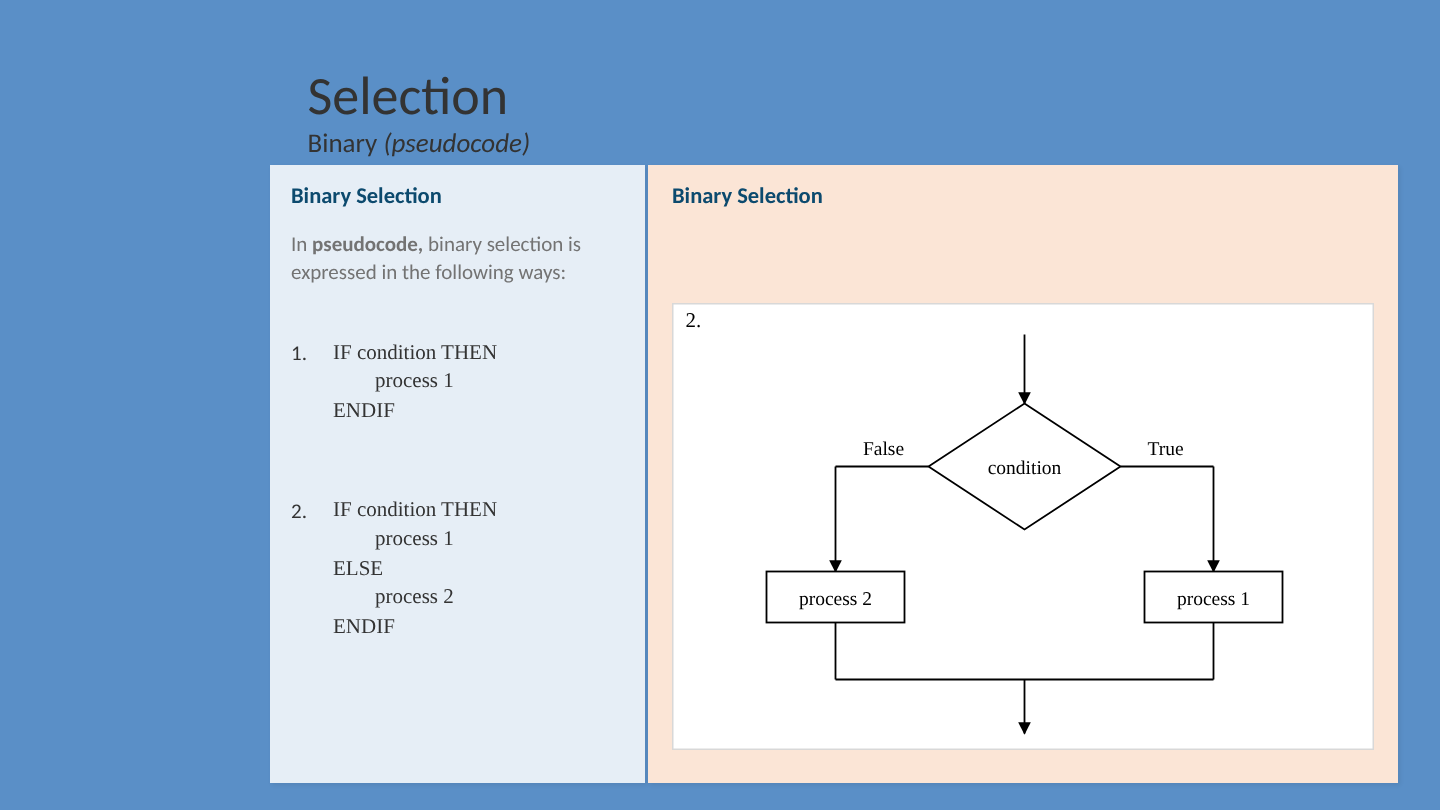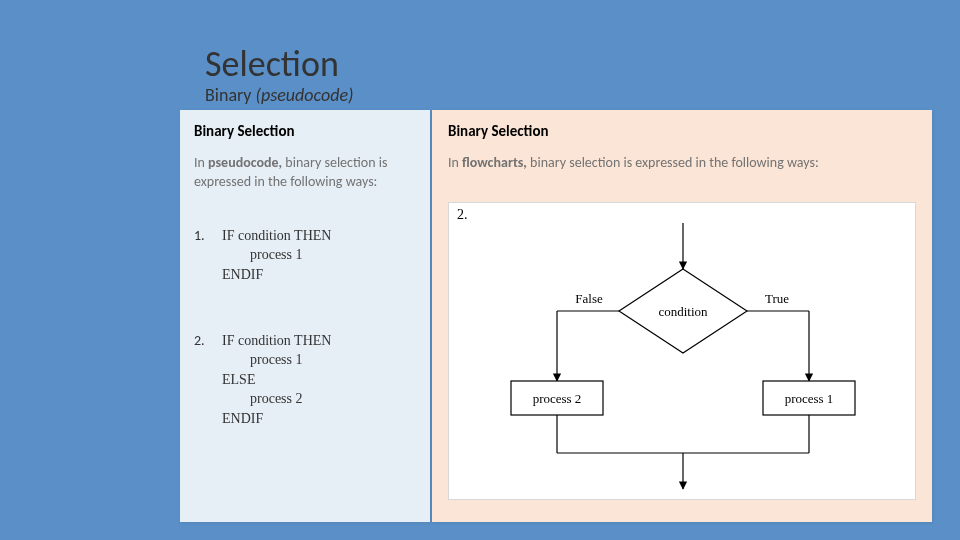--- a/index.html
+++ b/index.html
@@ -51,21 +51,21 @@
     height: 412px;
     background: #fbe5d6;
     padding: 12px 16px 10px 16px;
     margin-left: 2px;
     box-shadow: 1px 1px 3px rgba(0,0,0,0.08);
     position: relative;
   }
   .panel-heading {
     font-size: 15px;
     font-weight: 700;
-    color: #000000;
+    color: #0c4a6e;
     margin-bottom: 14px;
   }
   .panel-para {
     font-size: 14px;
     line-height: 1.35;
     color: #737373;
   }
   .panel-para .strong { font-weight: 700; }
   .pseudo-list {
     margin-top: 34px;
@@ -141,23 +141,20 @@
         process 1
 ELSE
         process 2
 ENDIF</div>
         </div>
       </div>
     </div>
 
     <div class="panel-right">
       <div class="panel-heading">Binary Selection</div>
-      <div class="panel-para">
-        <span>In </span><span class="strong">flowcharts,</span><span> binary selection is expressed in the following ways:</span>
-      </div>
 
       <div class="flowchart-box">
         <div class="fc-label">2.</div>
 
         <svg class="fc-svg" viewBox="0 0 468 298">
           <defs>
             <marker id="arrow" viewBox="0 0 10 10" refX="9" refY="5" markerWidth="7" markerHeight="7" orient="auto-start-reverse">
               <path d="M 0 0 L 10 5 L 0 10 z" fill="#000"></path>
             </marker>
           </defs>

